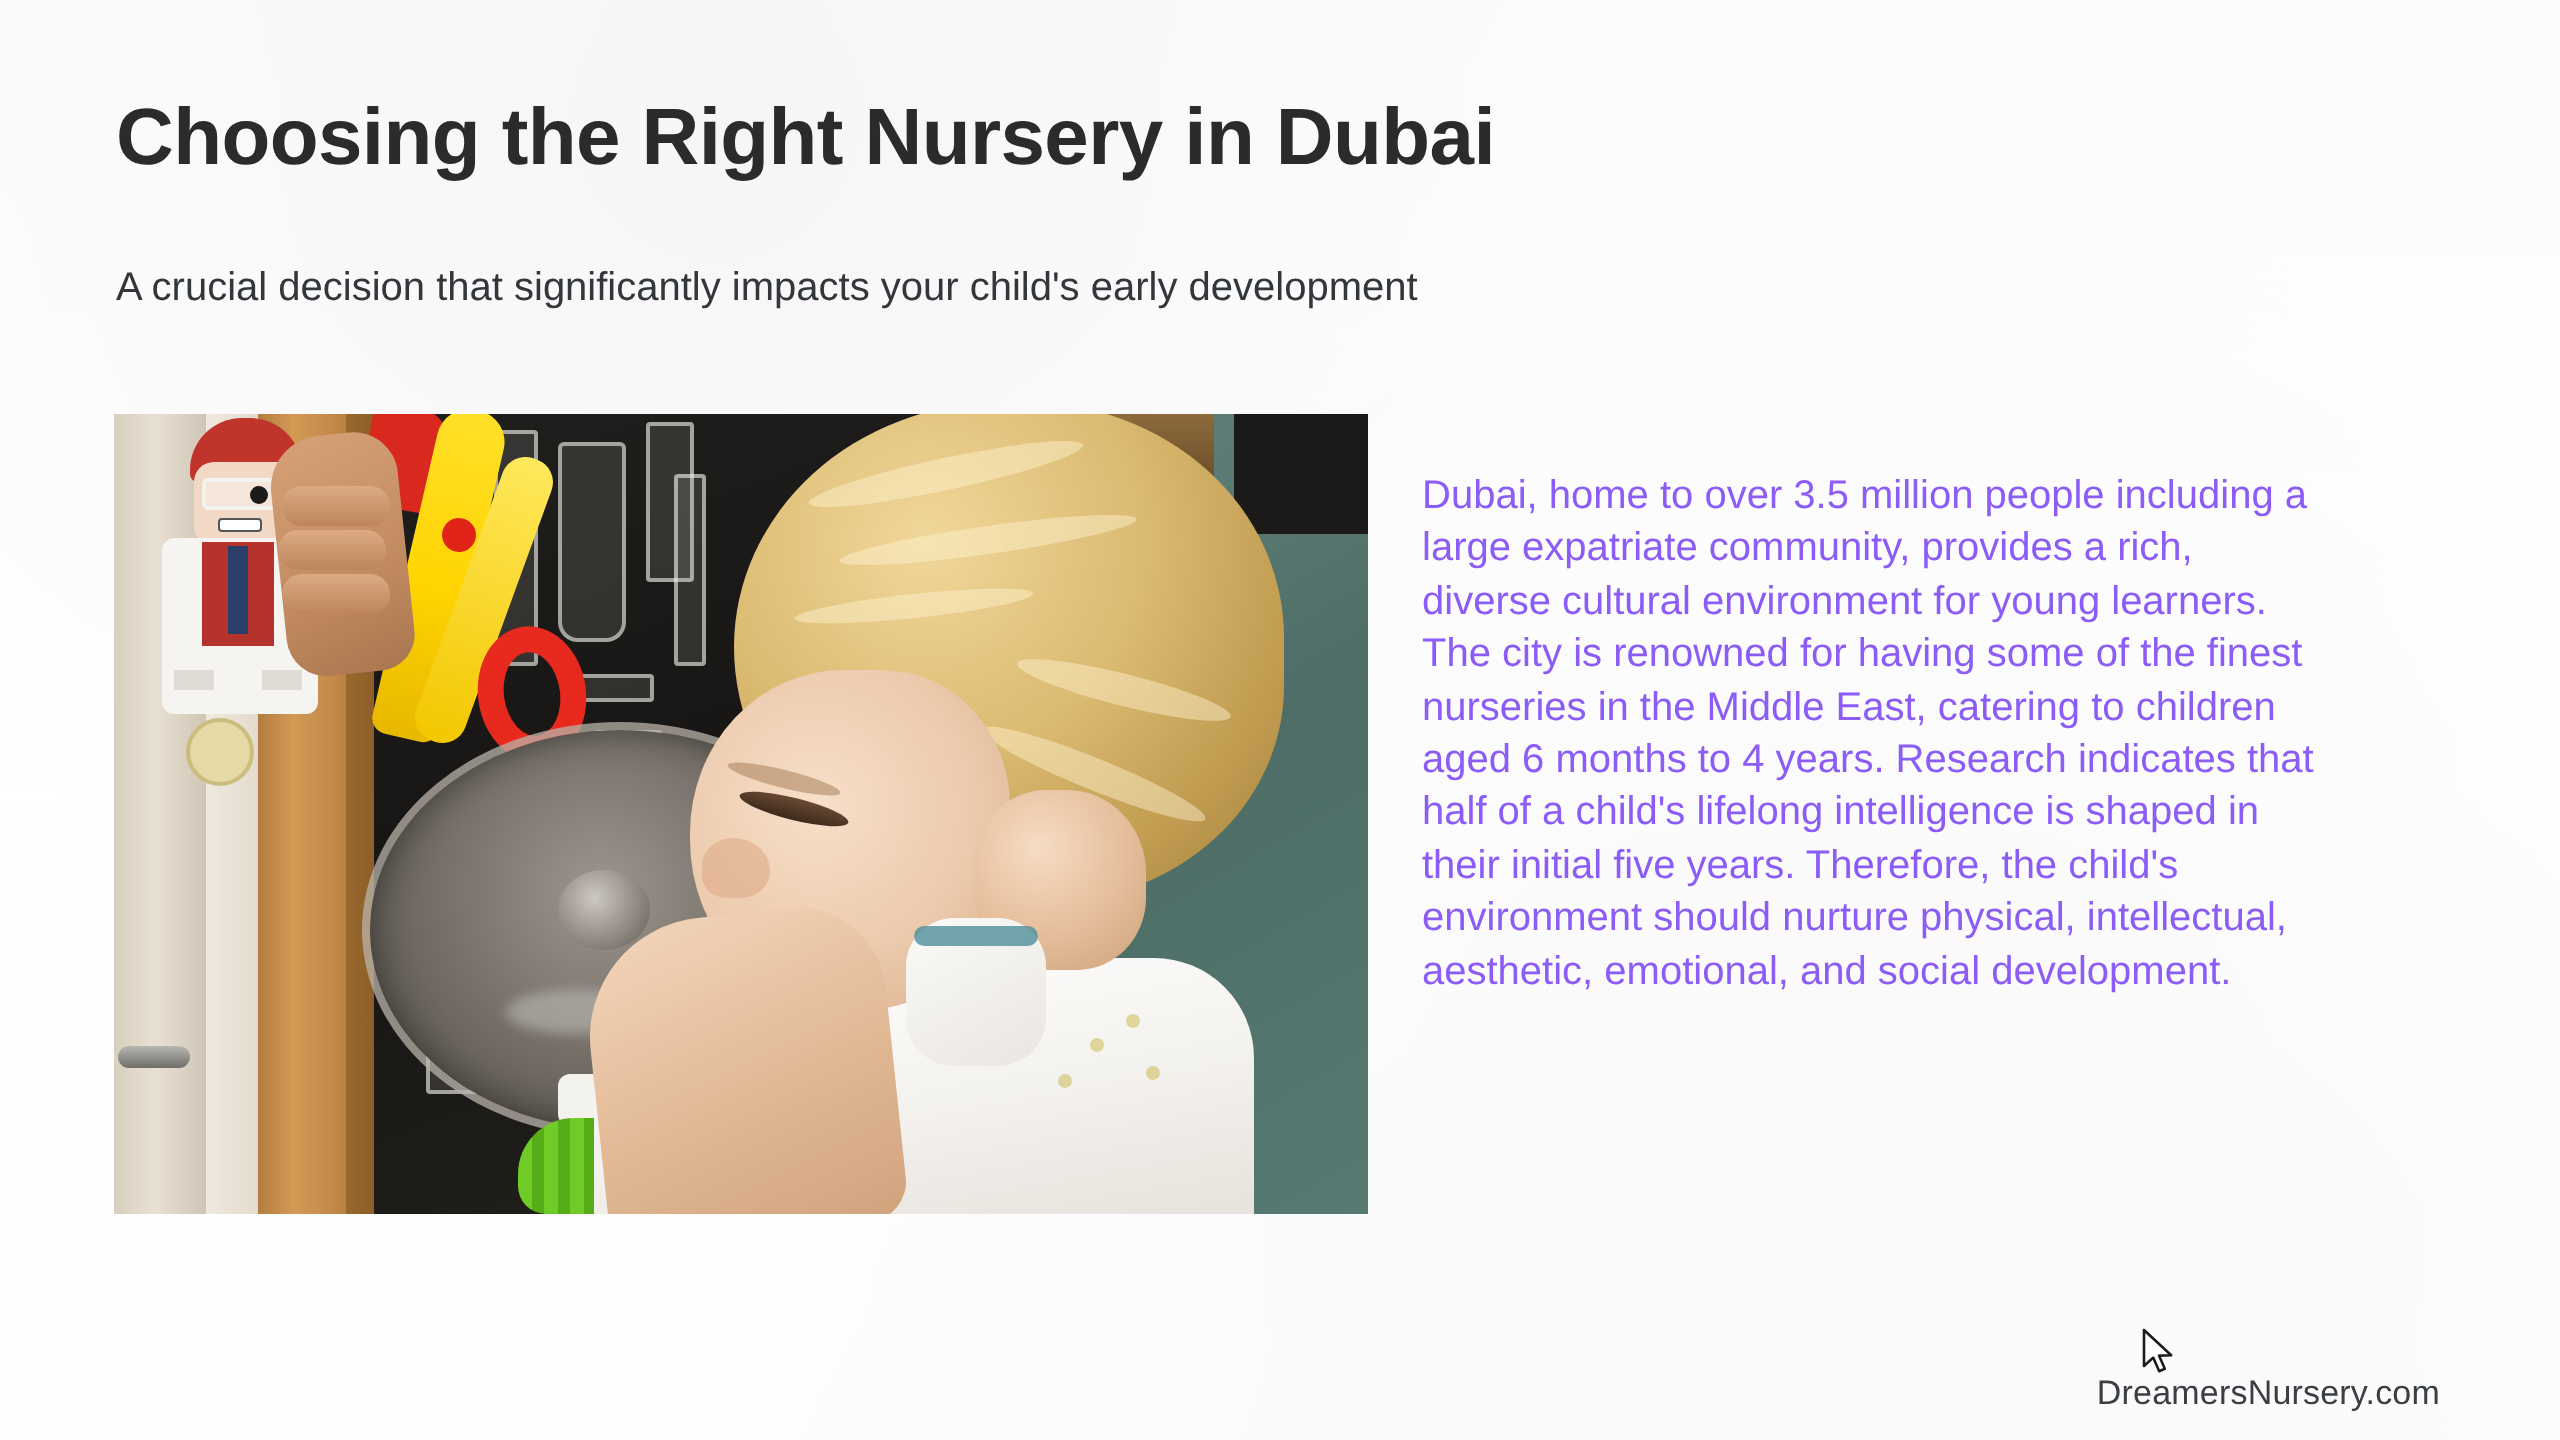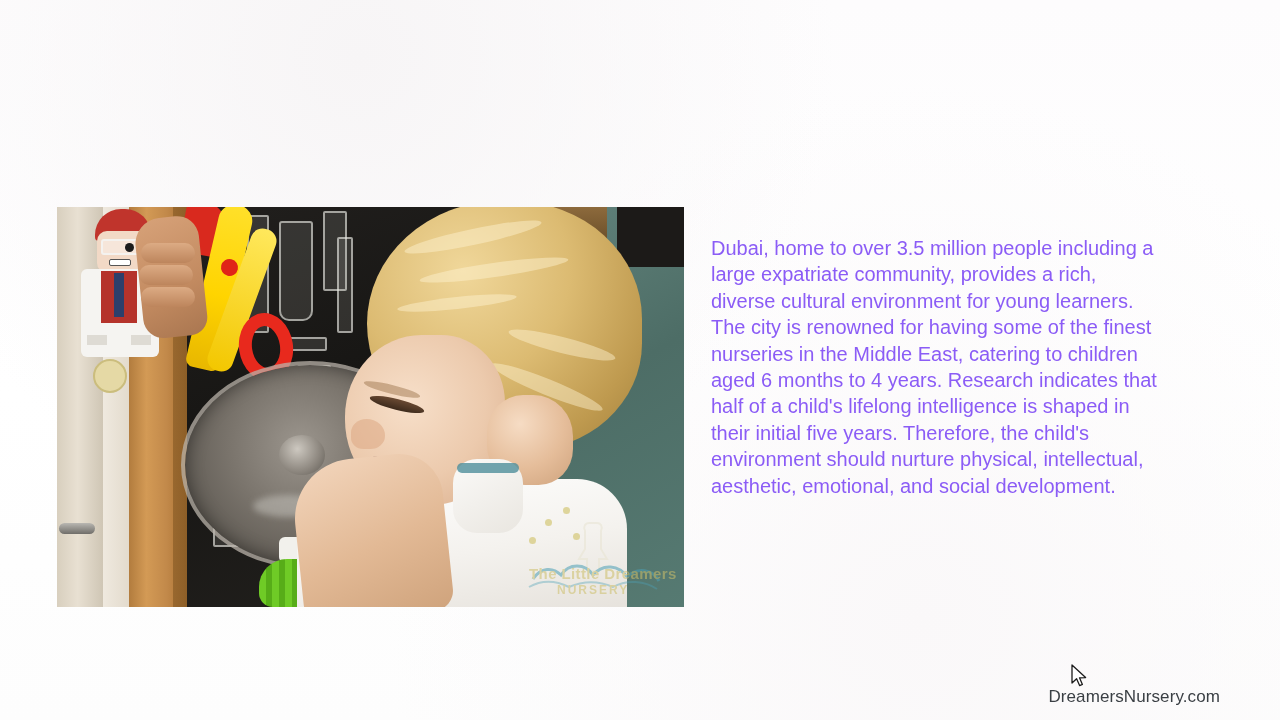--- a/index.html
+++ b/index.html
@@ -399,21 +399,23 @@
     pointer-events: none;
   }
 </style>
 </head>
 <body>
 
 <div class="page-bg"></div>
 
 <div class="slide">
 
-
+  <h1 class="page-title">Choosing the Right Nursery in Dubai</h1>
+
+  <p class="page-subtitle">A crucial decision that significantly impacts your child's early development</p>
 
   <div class="photo-frame">
     <div class="photo-scene">
 
       <div class="sc-door"></div>
       <div class="sc-door-handle"></div>
       <div class="sc-wallwhite"></div>
       <div class="sc-wood"></div>
       <div class="sc-wood2"></div>
 
@@ -489,29 +491,20 @@
         <div class="child-fist"></div>
         <div class="child-sleeve"></div>
         <div class="sleeve-band"></div>
         <div class="child-arm"></div>
         <div class="shirt-star ss1"></div>
         <div class="shirt-star ss2"></div>
         <div class="shirt-star ss3"></div>
         <div class="shirt-star ss4"></div>
       </div>
 
-      <div class="watermark">
-        <svg width="160" height="88" viewBox="0 0 160 88">
-          <path d="M62 4 C58 4 56 8 58 12 L58 30 L52 40 L60 40 L60 52 L72 52 L72 40 L80 40 L74 30 L74 12 C76 8 74 4 70 4 Z" fill="none" stroke="#e8e4d2" stroke-width="2"></path>
-          <path d="M6 60 C14 48 26 48 34 56 C42 44 58 44 66 56 C76 44 92 46 100 58 C110 48 126 50 132 62" fill="none" stroke="#4b9fb5" stroke-width="3"></path>
-          <path d="M2 68 C16 60 30 62 42 68 C56 62 72 62 86 68 C100 60 118 62 130 70" fill="none" stroke="#4b9fb5" stroke-width="2" opacity="0.7"></path>
-        </svg>
-        <div class="wm-text1">The Little Dreamers</div>
-        <div class="wm-text2">NURSERY</div>
-      </div>
 
     </div>
   </div>
 
   <p class="body-copy">Dubai, home to over 3.5 million people including a large expatriate community, provides a rich, diverse cultural environment for young learners. The city is renowned for having some of the finest nurseries in the Middle East, catering to children aged 6 months to 4 years. Research indicates that half of a child's lifelong intelligence is shaped in their initial five years. Therefore, the child's environment should nurture physical, intellectual, aesthetic, emotional, and social development.</p>
 
   <div class="footer-brand">DreamersNursery.com</div>
 
 </div>
 

